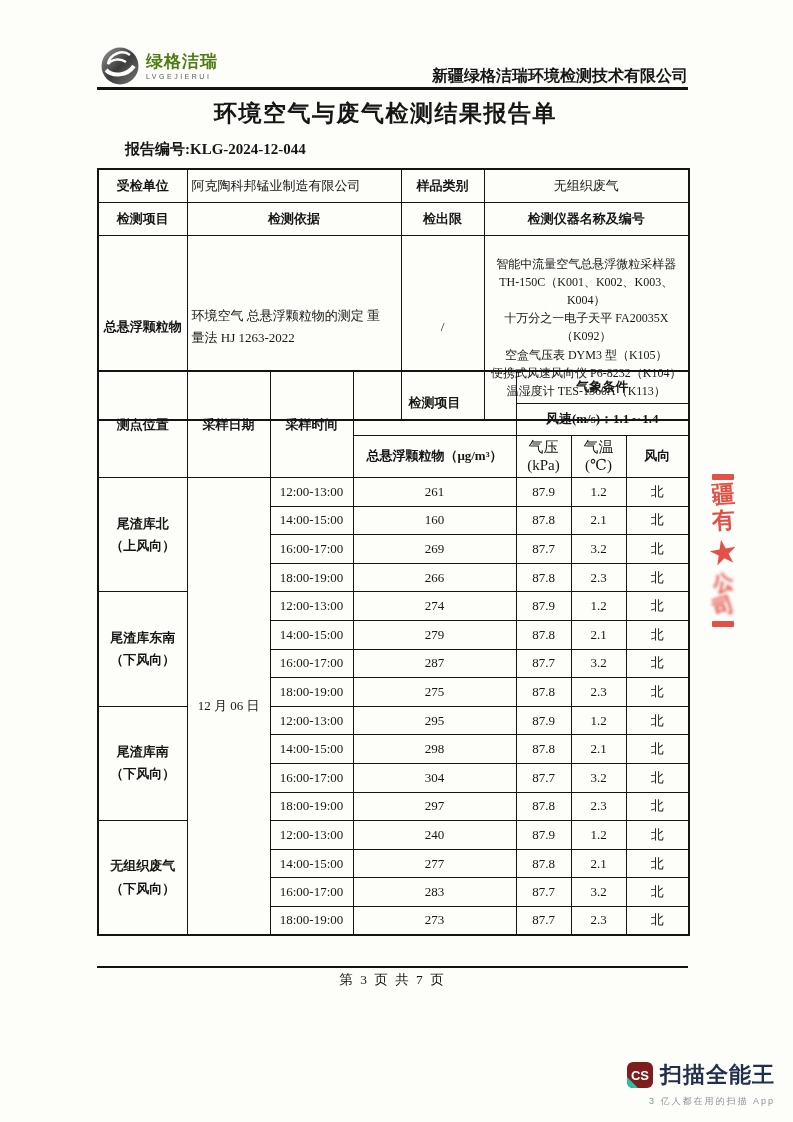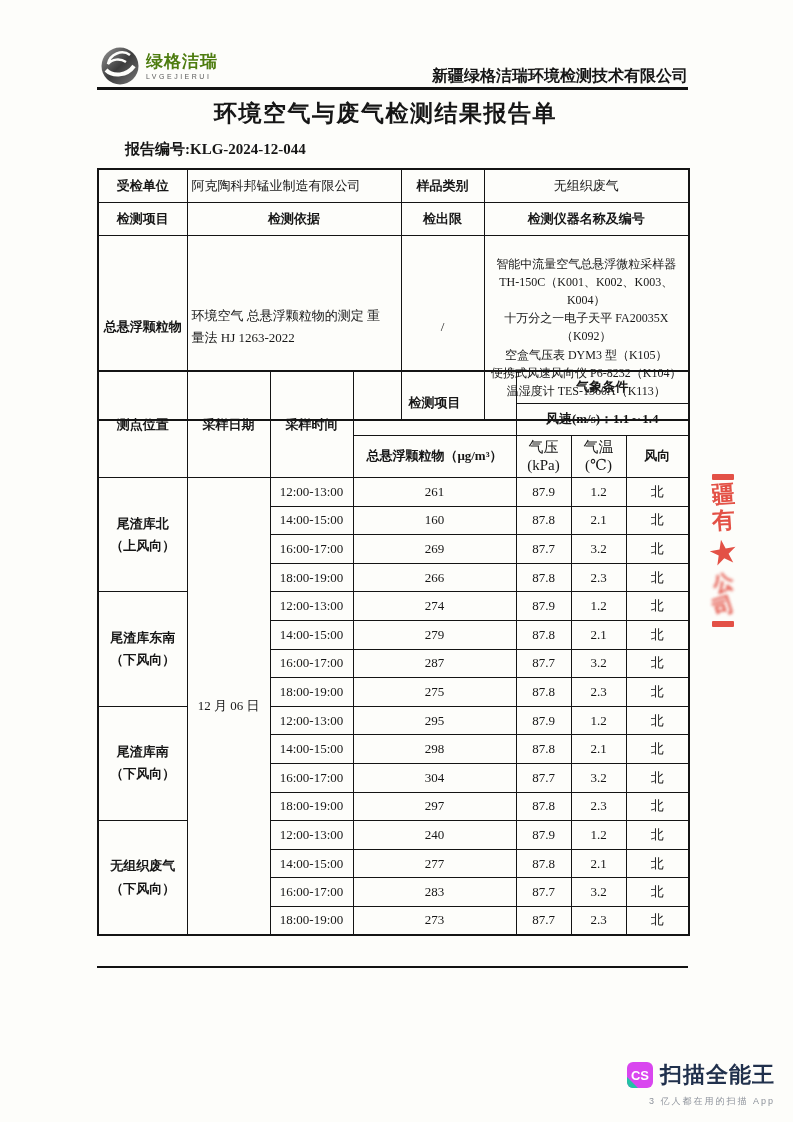--- a/index.html
+++ b/index.html
@@ -61,21 +61,21 @@
            flex-direction: column; align-items: center; color: #e03a2e; opacity: 0.88; }
   .stamp-bar { width: 22px; height: 6px; background: #e03a2e; border-radius: 1px; margin: 2px 0; }
   .stamp-char { font-size: 23px; font-weight: bold; line-height: 1.12; transform: rotate(-4deg); }
   .stamp-star { font-size: 34px; line-height: 1; margin: 2px 0; transform: rotate(-10deg); }
   .stamp-blur .stamp-char { filter: blur(1.6px); transform: rotate(-18deg); font-size: 21px; }
 
   
   .camscanner { position: absolute; right: 18px; bottom: 14px; display: flex; flex-direction: column;
                 align-items: flex-end; font-family: "Liberation Sans", sans-serif; }
   .cs-row { display: flex; align-items: center; gap: 7px; }
-  .cs-badge { position: relative; width: 26px; height: 26px; background: #d946ef; border-radius: 6px;
+  .cs-badge { position: relative; width: 26px; height: 26px; background: #7f1d1d; border-radius: 6px;
               display: flex; align-items: center; justify-content: center; }
   .cs-badge::after { content: ""; position: absolute; left: 0; bottom: 0; width: 11px; height: 11px;
                      background: #23c3a4; clip-path: polygon(0 0, 0 100%, 100% 100%);
                      border-radius: 0 0 0 6px; }
   .cs-letters { color: #ffffff; font-size: 13px; font-weight: bold; position: relative; z-index: 1; }
   .cs-name { color: #20304c; font-size: 22px; font-weight: bold; letter-spacing: 1px; }
   .cs-tagline { color: #8d929b; font-size: 9px; letter-spacing: 2px; margin-top: 5px; }
 </style>
 </head>
 <body>
@@ -303,20 +303,21 @@
           <td>18:00-19:00</td>
           <td>273</td>
           <td>87.7</td>
           <td>2.3</td>
           <td>北</td>
         </tr>
       </tbody>
   </table>
 
   <div class="footer-rule"></div>
+  <div class="footer-text">第 3 页 共 7 页</div>
 
   <div class="stamp">
     <div class="stamp-bar"></div>
     <div>
         <div class="stamp-char">疆</div>
         <div class="stamp-char">有</div>
       </div>
     <div class="stamp-star">★</div>
     <div class="stamp-blur">
         <div class="stamp-char">公</div>

